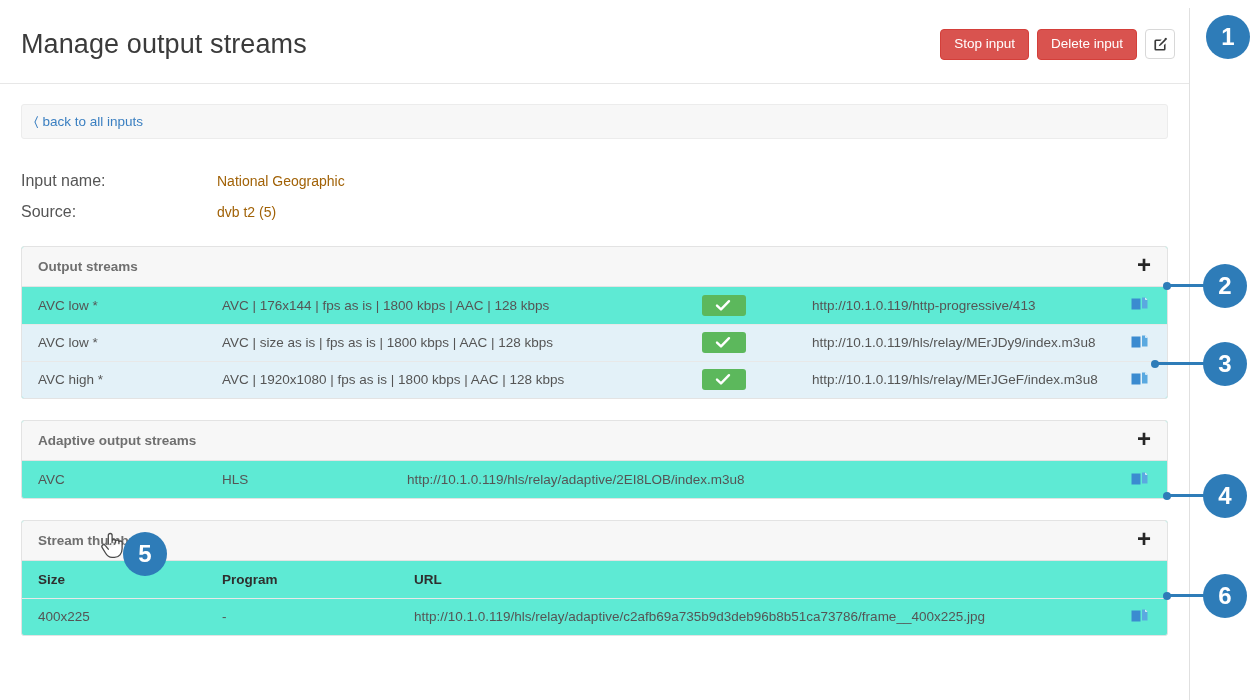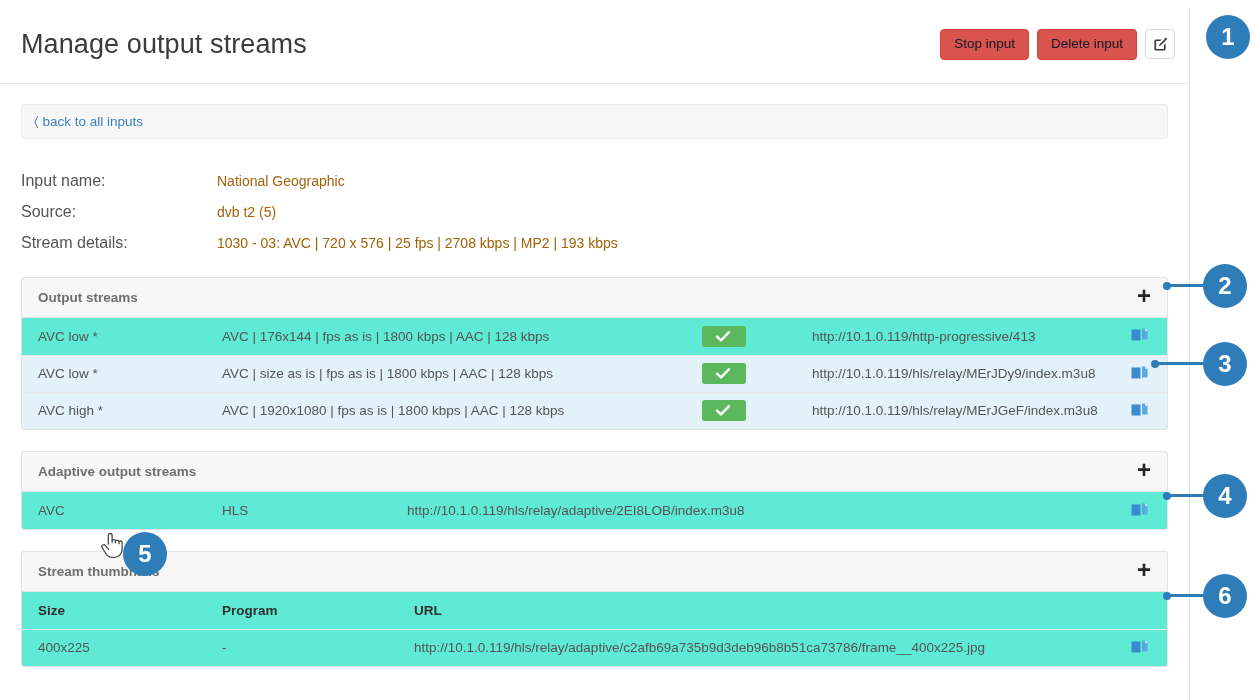--- a/index.html
+++ b/index.html
@@ -14,21 +14,21 @@
   
   .page { position:absolute; left:0; top:8px; width:1190px; height:700px;
           border-right:1px solid #e0e0e0; background:#fff; }
 
   
   .pg-header { height:76px; border-bottom:1px solid #e7e7e7; position:relative; }
   .pg-title { position:absolute; left:21px; top:21px; font-size:27px;
               color:#3b3b3b; font-weight:400; letter-spacing:.1px; }
   .hdr-actions { position:absolute; right:14px; top:21px; display:flex; align-items:center; gap:8px; }
   .btn-danger {
-    background:#d9534f; border:1px solid #d43f3a; color:#0f172a;
+    background:#d9534f; border:1px solid #d43f3a; color:#ffffff;
     font-size:13.5px; padding:7px 13px 8px; border-radius:4px; line-height:1;
     font-family:"Liberation Sans", sans-serif; cursor:pointer; white-space:nowrap;
   }
   .btn-icon {
     background:#fff; border:1px solid #d8d8d8; border-radius:4px;
     width:30px; height:30px; display:flex; align-items:center; justify-content:center;
     cursor:pointer;
   }
   .btn-icon svg { display:block; }
 
@@ -140,24 +140,20 @@
 
   <div class="info">
     <div class="info-row">
       <div class="info-label">Input name:</div>
       <div class="info-value">National Geographic</div>
     </div>
     <div class="info-row">
       <div class="info-label">Source:</div>
       <div class="info-value">dvb t2 (5)</div>
     </div>
-    <div class="info-row">
-      <div class="info-label">Stream details:</div>
-      <div class="info-value">1030 - 03: AVC | 720 x 576 | 25 fps | 2708 kbps | MP2 | 193 kbps</div>
-    </div>
   </div>
 
   <div class="panel">
     <div class="panel-head">
       <span class="panel-title">Output streams</span>
       <span class="plus-btn">+</span>
     </div>
     <table>
       <tbody>
         <tr class="row">

